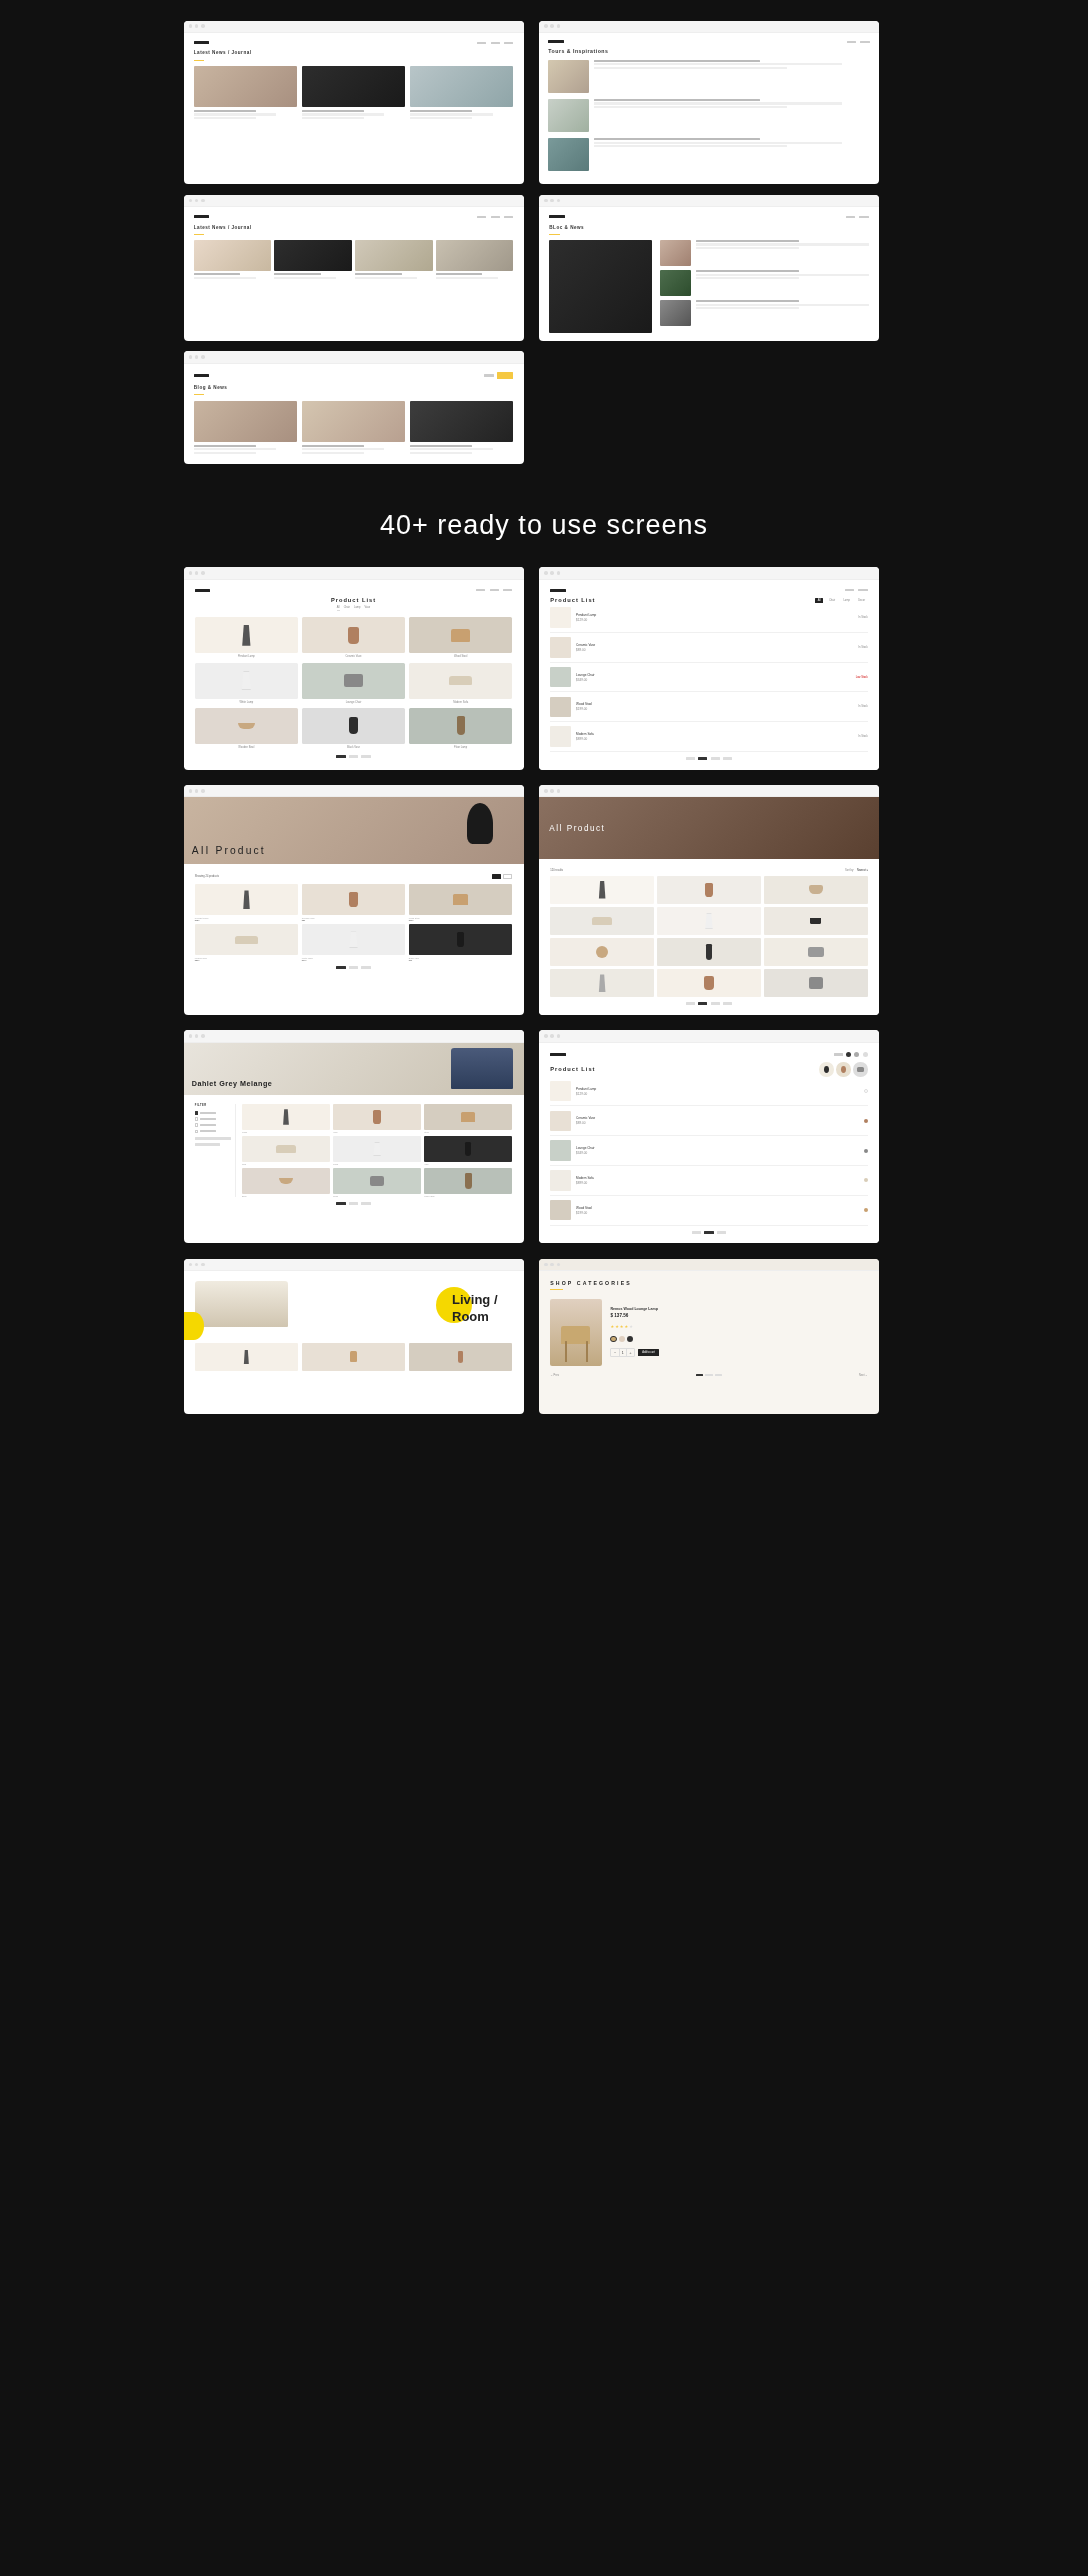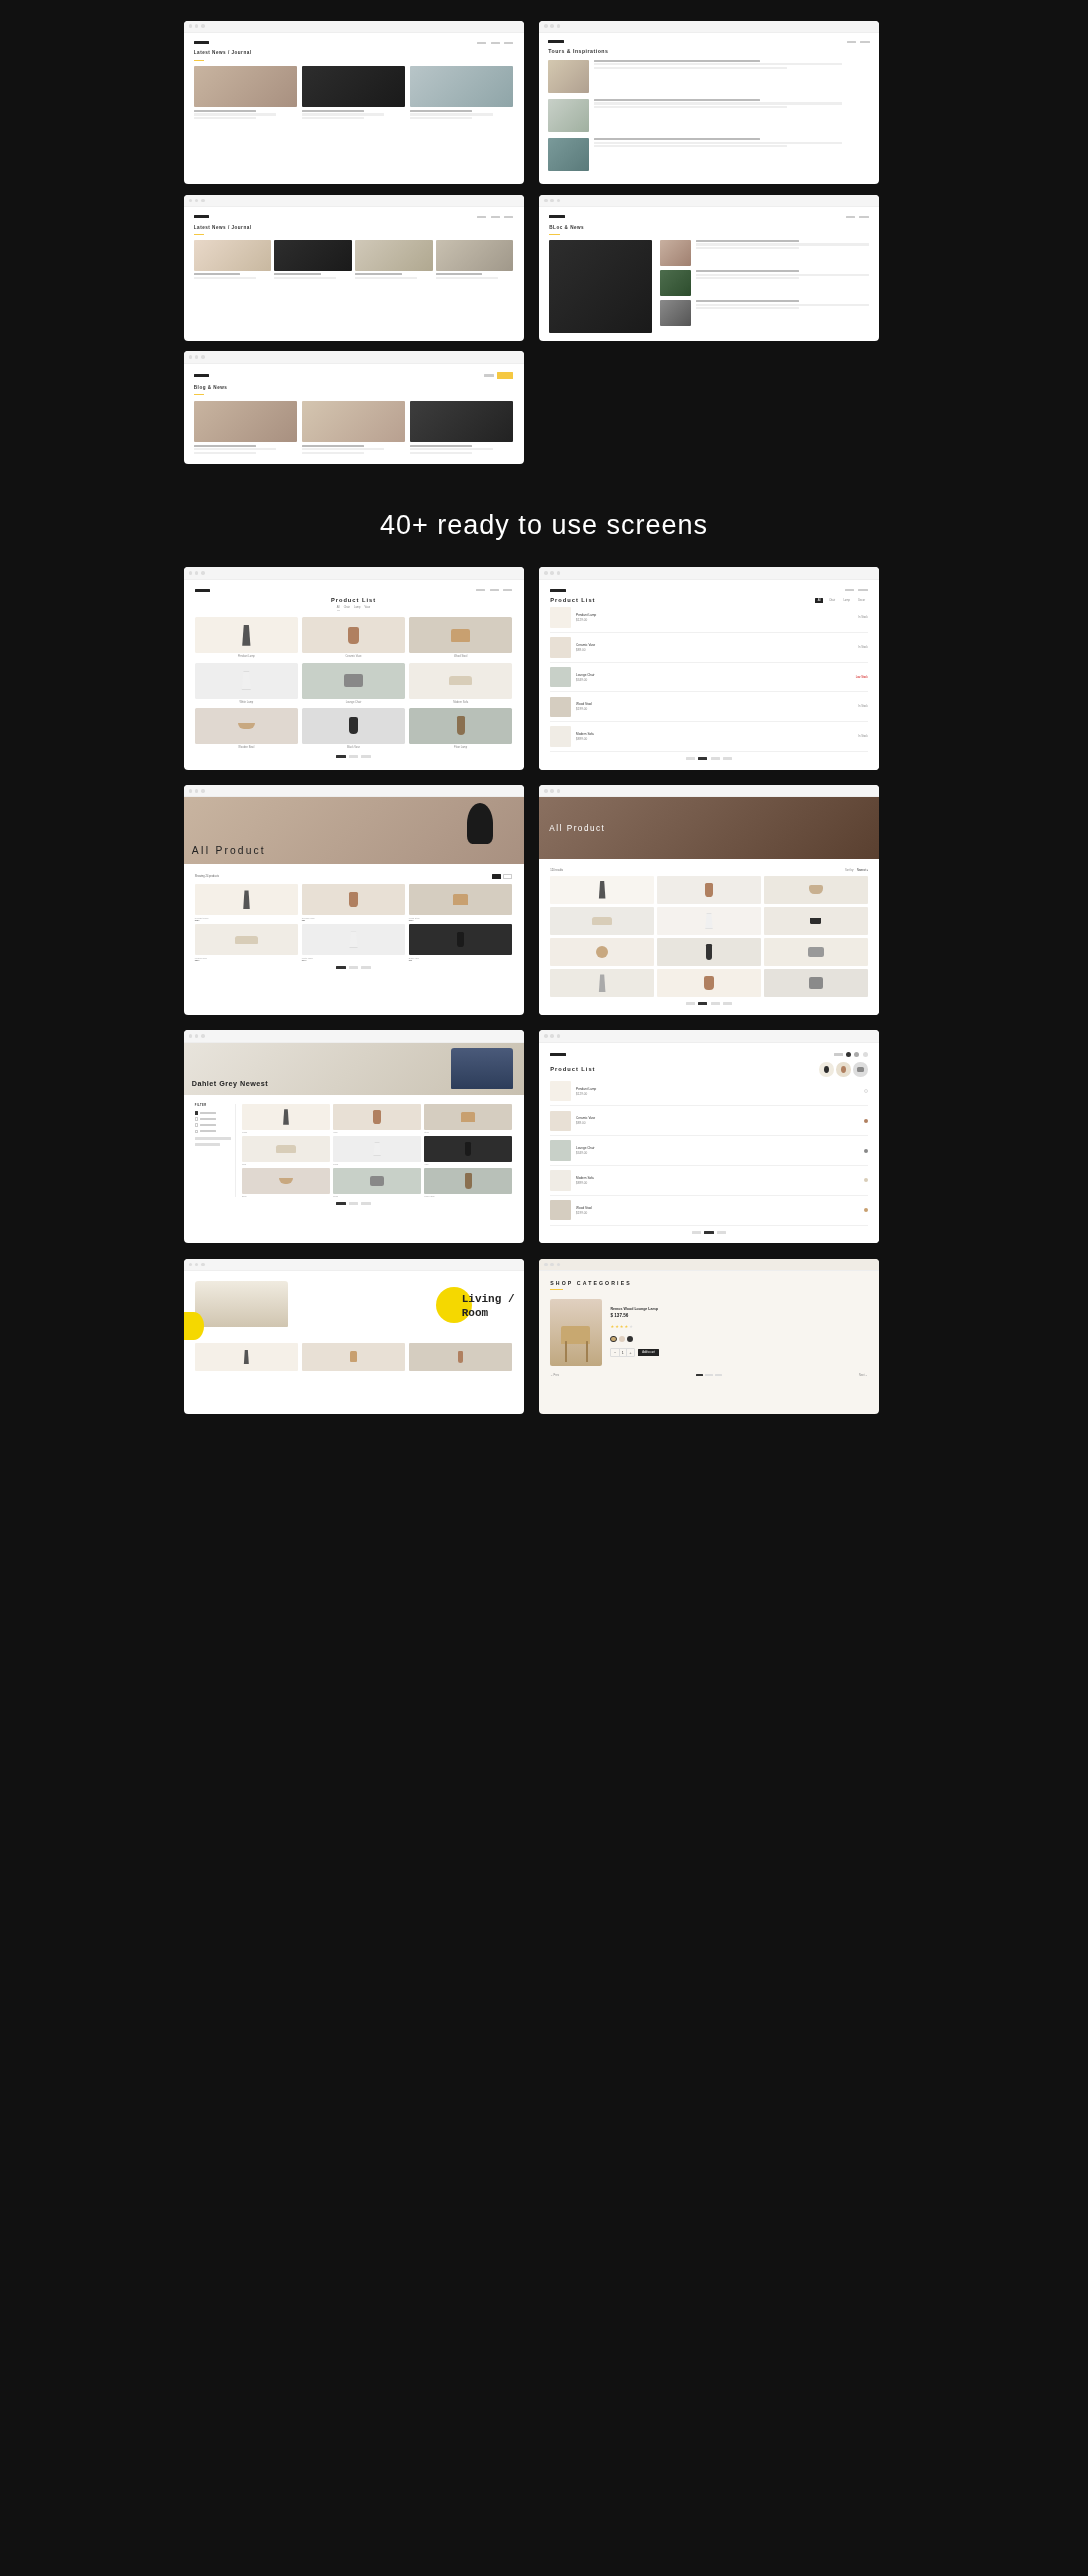--- a/index.html
+++ b/index.html
@@ -897,21 +897,21 @@
   <div class="all-screens" style="margin-bottom:15.5px;">
 
     <div class="screen-mockup" style="aspect-ratio:auto;">
       <div class="sm-header">
         <div class="sm-dot"></div>
         <div class="sm-dot"></div>
         <div class="sm-dot"></div>
       </div>
 
       <div style="position:relative;width:100%;height:52px;background:linear-gradient(135deg,#e8e4dc 0%,#c8c0b0 100%);display:flex;align-items:flex-end;padding:6.2px 8.2px;">
-        <div style="font-size:7.2px;font-weight:600;color:#222;letter-spacing:0.5px;">Dahlet Grey Newest</div>
+        <div style="font-size:7.2px;font-weight:600;color:#222;letter-spacing:0.5px;">Dahlet Grey Melange</div>
         <div style="position:absolute;right:10.3px;top:5.2px;width:62px;height:41px;background:linear-gradient(180deg,#4a5a7a,#2d3d5a);border-radius:3.1px 3.1px 1px 1px;"></div>
       </div>
       <div class="sm-body">
         <div class="filter-layout">
 
           <div class="filter-sidebar">
             <div style="font-size:2.6px;font-weight:700;color:#333;margin-bottom:4.1px;letter-spacing:0.5px;">FILTER</div>
             <div class="filter-check">
               <div class="check-box checked"></div>
               <div class="check-label"></div>
@@ -1090,21 +1090,21 @@
         <div class="sm-dot"></div>
         <div class="sm-dot"></div>
         <div class="sm-dot"></div>
       </div>
       <div class="sm-body" style="position:relative;padding:10.3px 11.3px;">
 
         <div style="width:93px;height:46px;background:linear-gradient(180deg,#f0ebe0,#d0c5b0);border-radius:3.1px 3.1px 1px 1px;margin-bottom:10.3px;"></div>
 
         <div style="position:absolute;top:15.5px;right:52px;width:36px;height:36px;background:#f5d800;border-radius:50%;z-index:1;"></div>
 
-        <div style="position:absolute;top:20.6px;right:9px;font-size:11px;font-weight:700;color:#222;line-height:1.3;z-index:2;font-family:Liberation Mono, monospace;">Living /<br>Room</div>
+        <div style="position:absolute;top:20.6px;right:26px;font-size:13px;font-weight:700;color:#222;line-height:1.3;z-index:2;">Living /<br>Room</div>
 
         <div style="position:absolute;bottom:41px;left:0;width:20.6px;height:28px;background:#f5d800;border-radius:0 50% 50% 0;"></div>
 
         <div style="margin-top:15.5px;display:grid;grid-template-columns:repeat(3,1fr);gap:4.1px;">
           <div style="height:28px;background:#f5f0e8;border-radius:1px;display:flex;align-items:center;justify-content:center;">
             <div style="width:6.2px;height:14.4px;background:#555;clip-path:polygon(25%0%,75%0%,90%100%,10%100%);"></div>
           </div>
           <div style="height:28px;background:#e8e0d5;border-radius:1px;display:flex;align-items:center;justify-content:center;">
             <div style="width:6.2px;height:11.3px;background:#c8a070;border-radius:1.5px 1.5px 1px 1px;"></div>
           </div>

